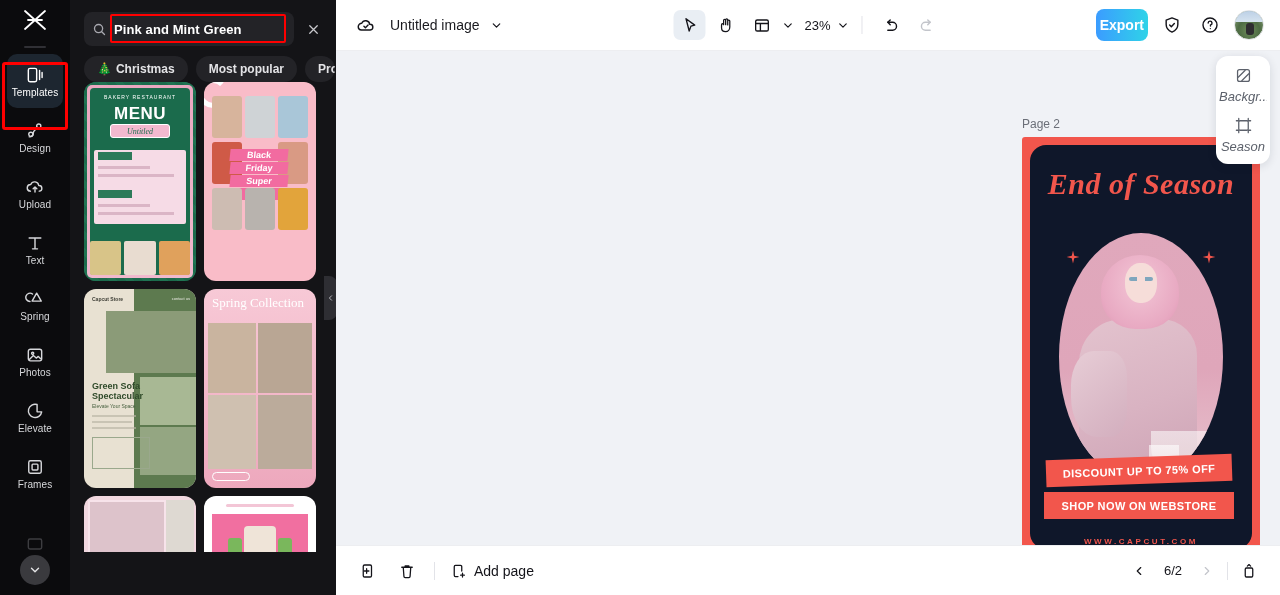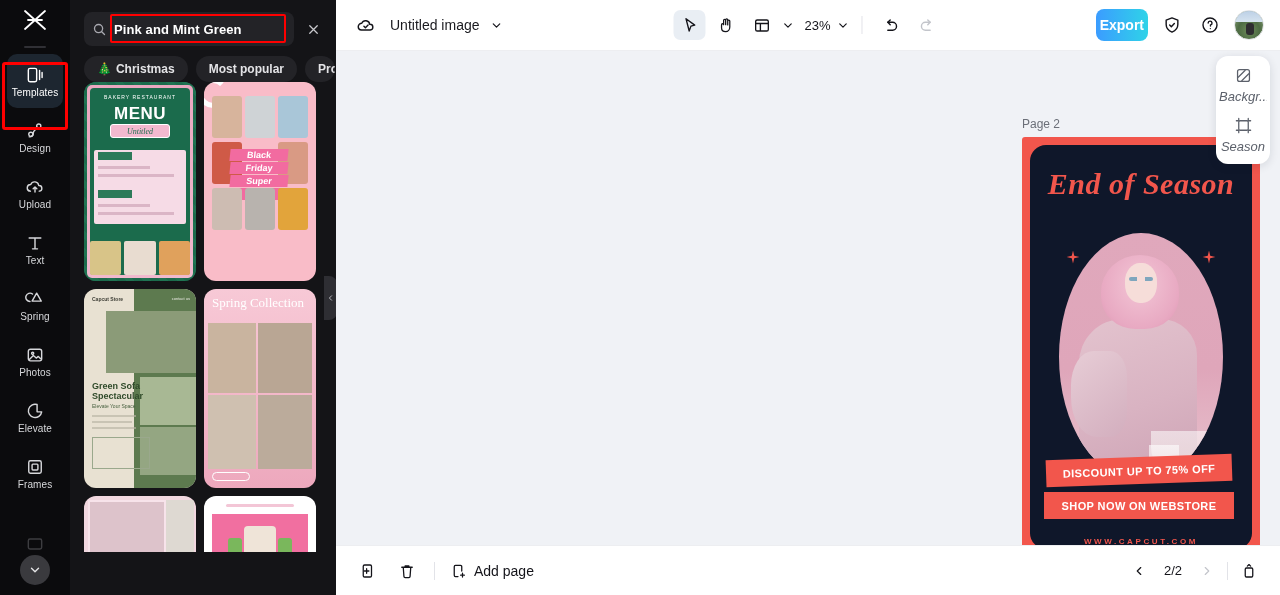--- a/index.html
+++ b/index.html
@@ -631,21 +631,21 @@
             <path d="M15.5 17.5h5M18 15v5"></path>
         </svg>
         <span>Add page</span>
       </div>
       <div class="bb-right">
         <div class="navchev">
           <svg width="14" height="14" viewBox="0 0 24 24" fill="none" stroke="currentColor" stroke-width="2" stroke-linecap="round" stroke-linejoin="round">
             <path d="M15 6l-6 6 6 6"></path>
           </svg>
         </div>
-        <span class="pagenum">2/2</span>
+        <span class="pagenum">6/2</span>
         <div class="navchev dim">
           <svg width="14" height="14" viewBox="0 0 24 24" fill="none" stroke="currentColor" stroke-width="2" stroke-linecap="round" stroke-linejoin="round">
             <path d="M9 6l6 6-6 6"></path>
           </svg>
         </div>
         <span class="bb-div"></span>
         <div class="bb-icon">
           <svg width="18" height="18" viewBox="0 0 24 24" fill="none" stroke="currentColor" stroke-width="1.7" stroke-linecap="round" stroke-linejoin="round">
             <rect x="7" y="8" width="10" height="12" rx="1.6"></rect>
               <path d="M9.8 5.5L12 3.4l2.2 2.1"></path>

